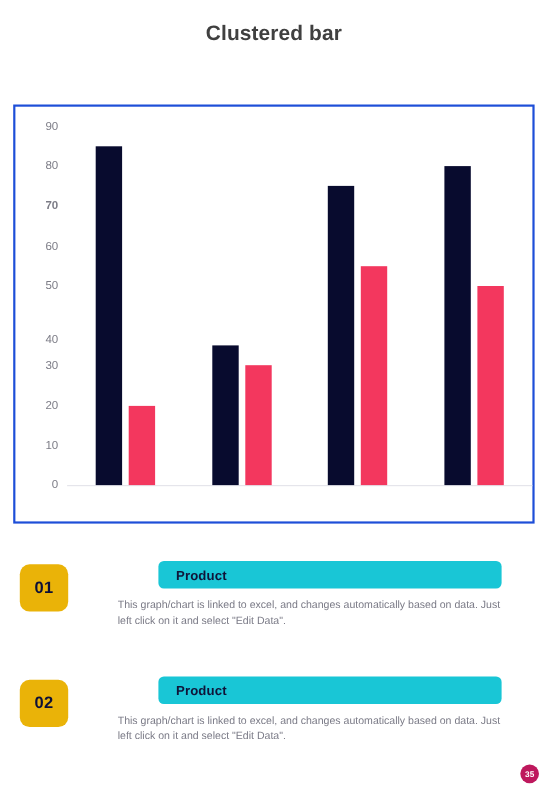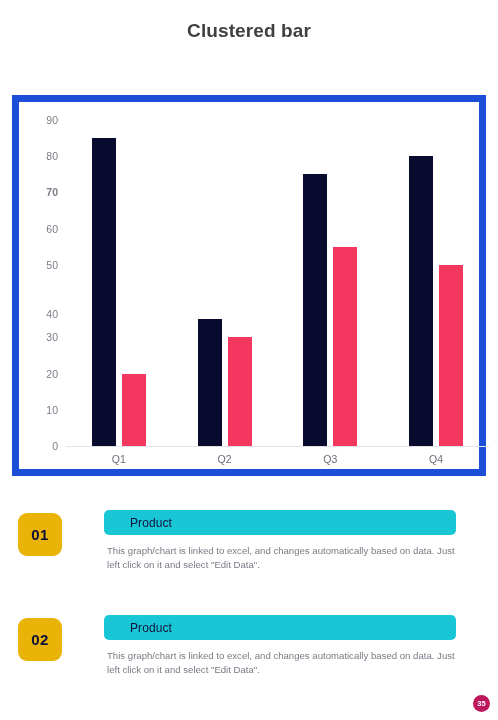--- a/index.html
+++ b/index.html
@@ -28,21 +28,21 @@
     letter-spacing: 0.1px;
   }
 
   
   .chart-card {
     position: absolute;
     left: 12px;
     top: 95px;
     width: 474px;
     height: 381px;
-    border: 7px solid #1d4ed8;
+    border: 2px solid #1d4ed8;
     background: #ffffff;
     box-sizing: border-box;
   }
 
   .y-axis {
     position: absolute;
     left: 0;
     top: 0;
     width: 47px;
     height: 344px;
@@ -129,26 +129,27 @@
     left: 104px;
     top: 0;
     width: 352px;
   }
   .bullet-heading {
     height: 25px;
     border-radius: 5px;
     background: #19c6d6;
     color: #101438;
     font-size: 12px;
-    font-weight: normal;
+    font-weight: bold;
     display: flex;
     align-items: center;
-    padding-left: 26px;
+    padding-left: 16px;
     box-sizing: border-box;
     letter-spacing: 0.1px;
+    margin-left: 40px;
   }
   .bullet-text {
     margin-top: 9px;
     padding-left: 3px;
     font-size: 9.6px;
     line-height: 13.5px;
     color: #7a7a86;
   }
 
   
@@ -191,26 +192,20 @@
   <div class="bars-layer">
       <div class="bar series-a" style="height: 307.889px; background: rgb(8, 11, 46); width: 24px; left: 25.875px;"></div>
       <div class="bar series-b" style="height: 72.4444px; background: rgb(243, 55, 94); width: 24px; left: 55.875px;"></div>
       <div class="bar series-a" style="height: 126.778px; background: rgb(8, 11, 46); width: 24px; left: 131.625px;"></div>
       <div class="bar series-b" style="height: 108.667px; background: rgb(243, 55, 94); width: 24px; left: 161.625px;"></div>
       <div class="bar series-a" style="height: 271.667px; background: rgb(8, 11, 46); width: 24px; left: 237.375px;"></div>
       <div class="bar series-b" style="height: 199.222px; background: rgb(243, 55, 94); width: 24px; left: 267.375px;"></div>
       <div class="bar series-a" style="height: 289.778px; background: rgb(8, 11, 46); width: 24px; left: 343.125px;"></div>
       <div class="bar series-b" style="height: 181.111px; background: rgb(243, 55, 94); width: 24px; left: 373.125px;"></div>
     </div>
-  <div class="x-axis">
-      <div class="x-tick" style="left: 52.875px;">Q1</div>
-      <div class="x-tick" style="left: 158.625px;">Q2</div>
-      <div class="x-tick" style="left: 264.375px;">Q3</div>
-      <div class="x-tick" style="left: 370.125px;">Q4</div>
-    </div>
 
 </div>
 
 <div class="bullet-row row-1">
   <div class="num-box">01</div>
   <div class="bullet-body">
     <div class="bullet-heading">Product</div>
     <div class="bullet-text">This graph/chart is linked to excel, and changes automatically based on data. Just left click on it and select "Edit Data".</div>
   </div>
 </div>

